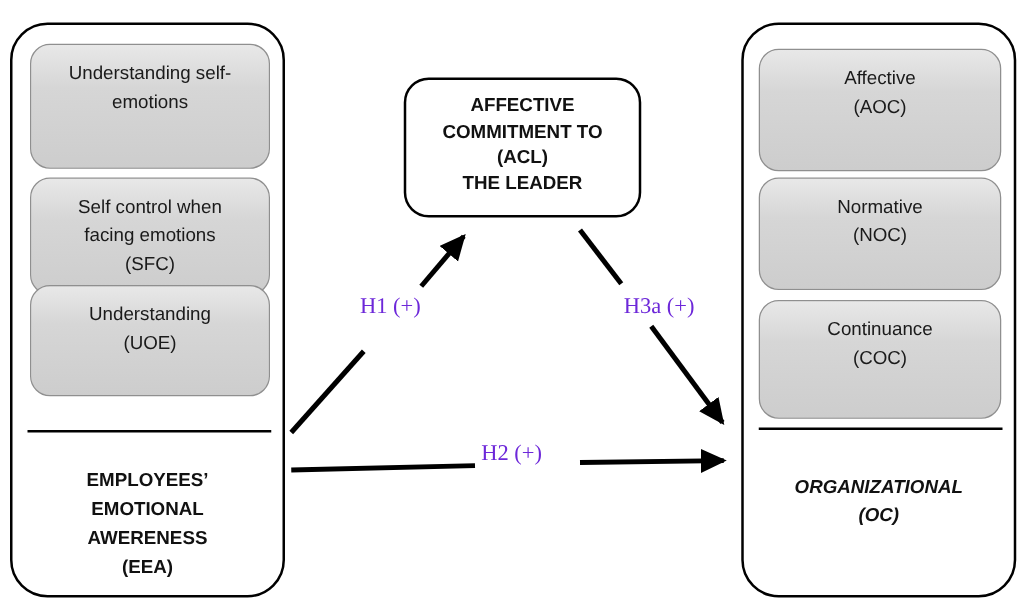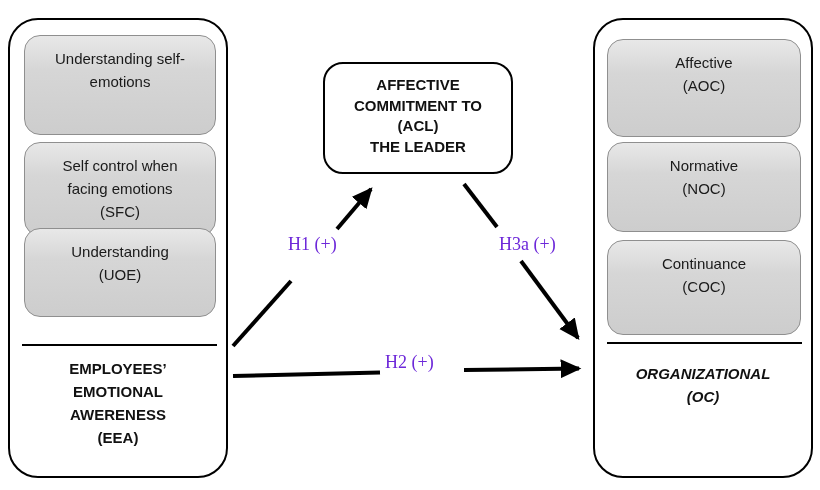--- a/index.html
+++ b/index.html
@@ -59,20 +59,21 @@
   #right-divider { top: 322px; }
   .panel-title {
     position: absolute;
     left: 0;
     width: 100%;
     text-align: center;
     font-weight: bold;
     font-size: 15px;
     line-height: 23px;
     color: #111111;
+    margin-top: 16px;
   }
   #left-title  { top: 337px; }
   #right-title { top: 342px; font-style: italic; }
   #center-box {
     position: absolute;
     left: 323px;
     top: 62px;
     width: 190px;
     height: 112px;
     background: #ffffff;

